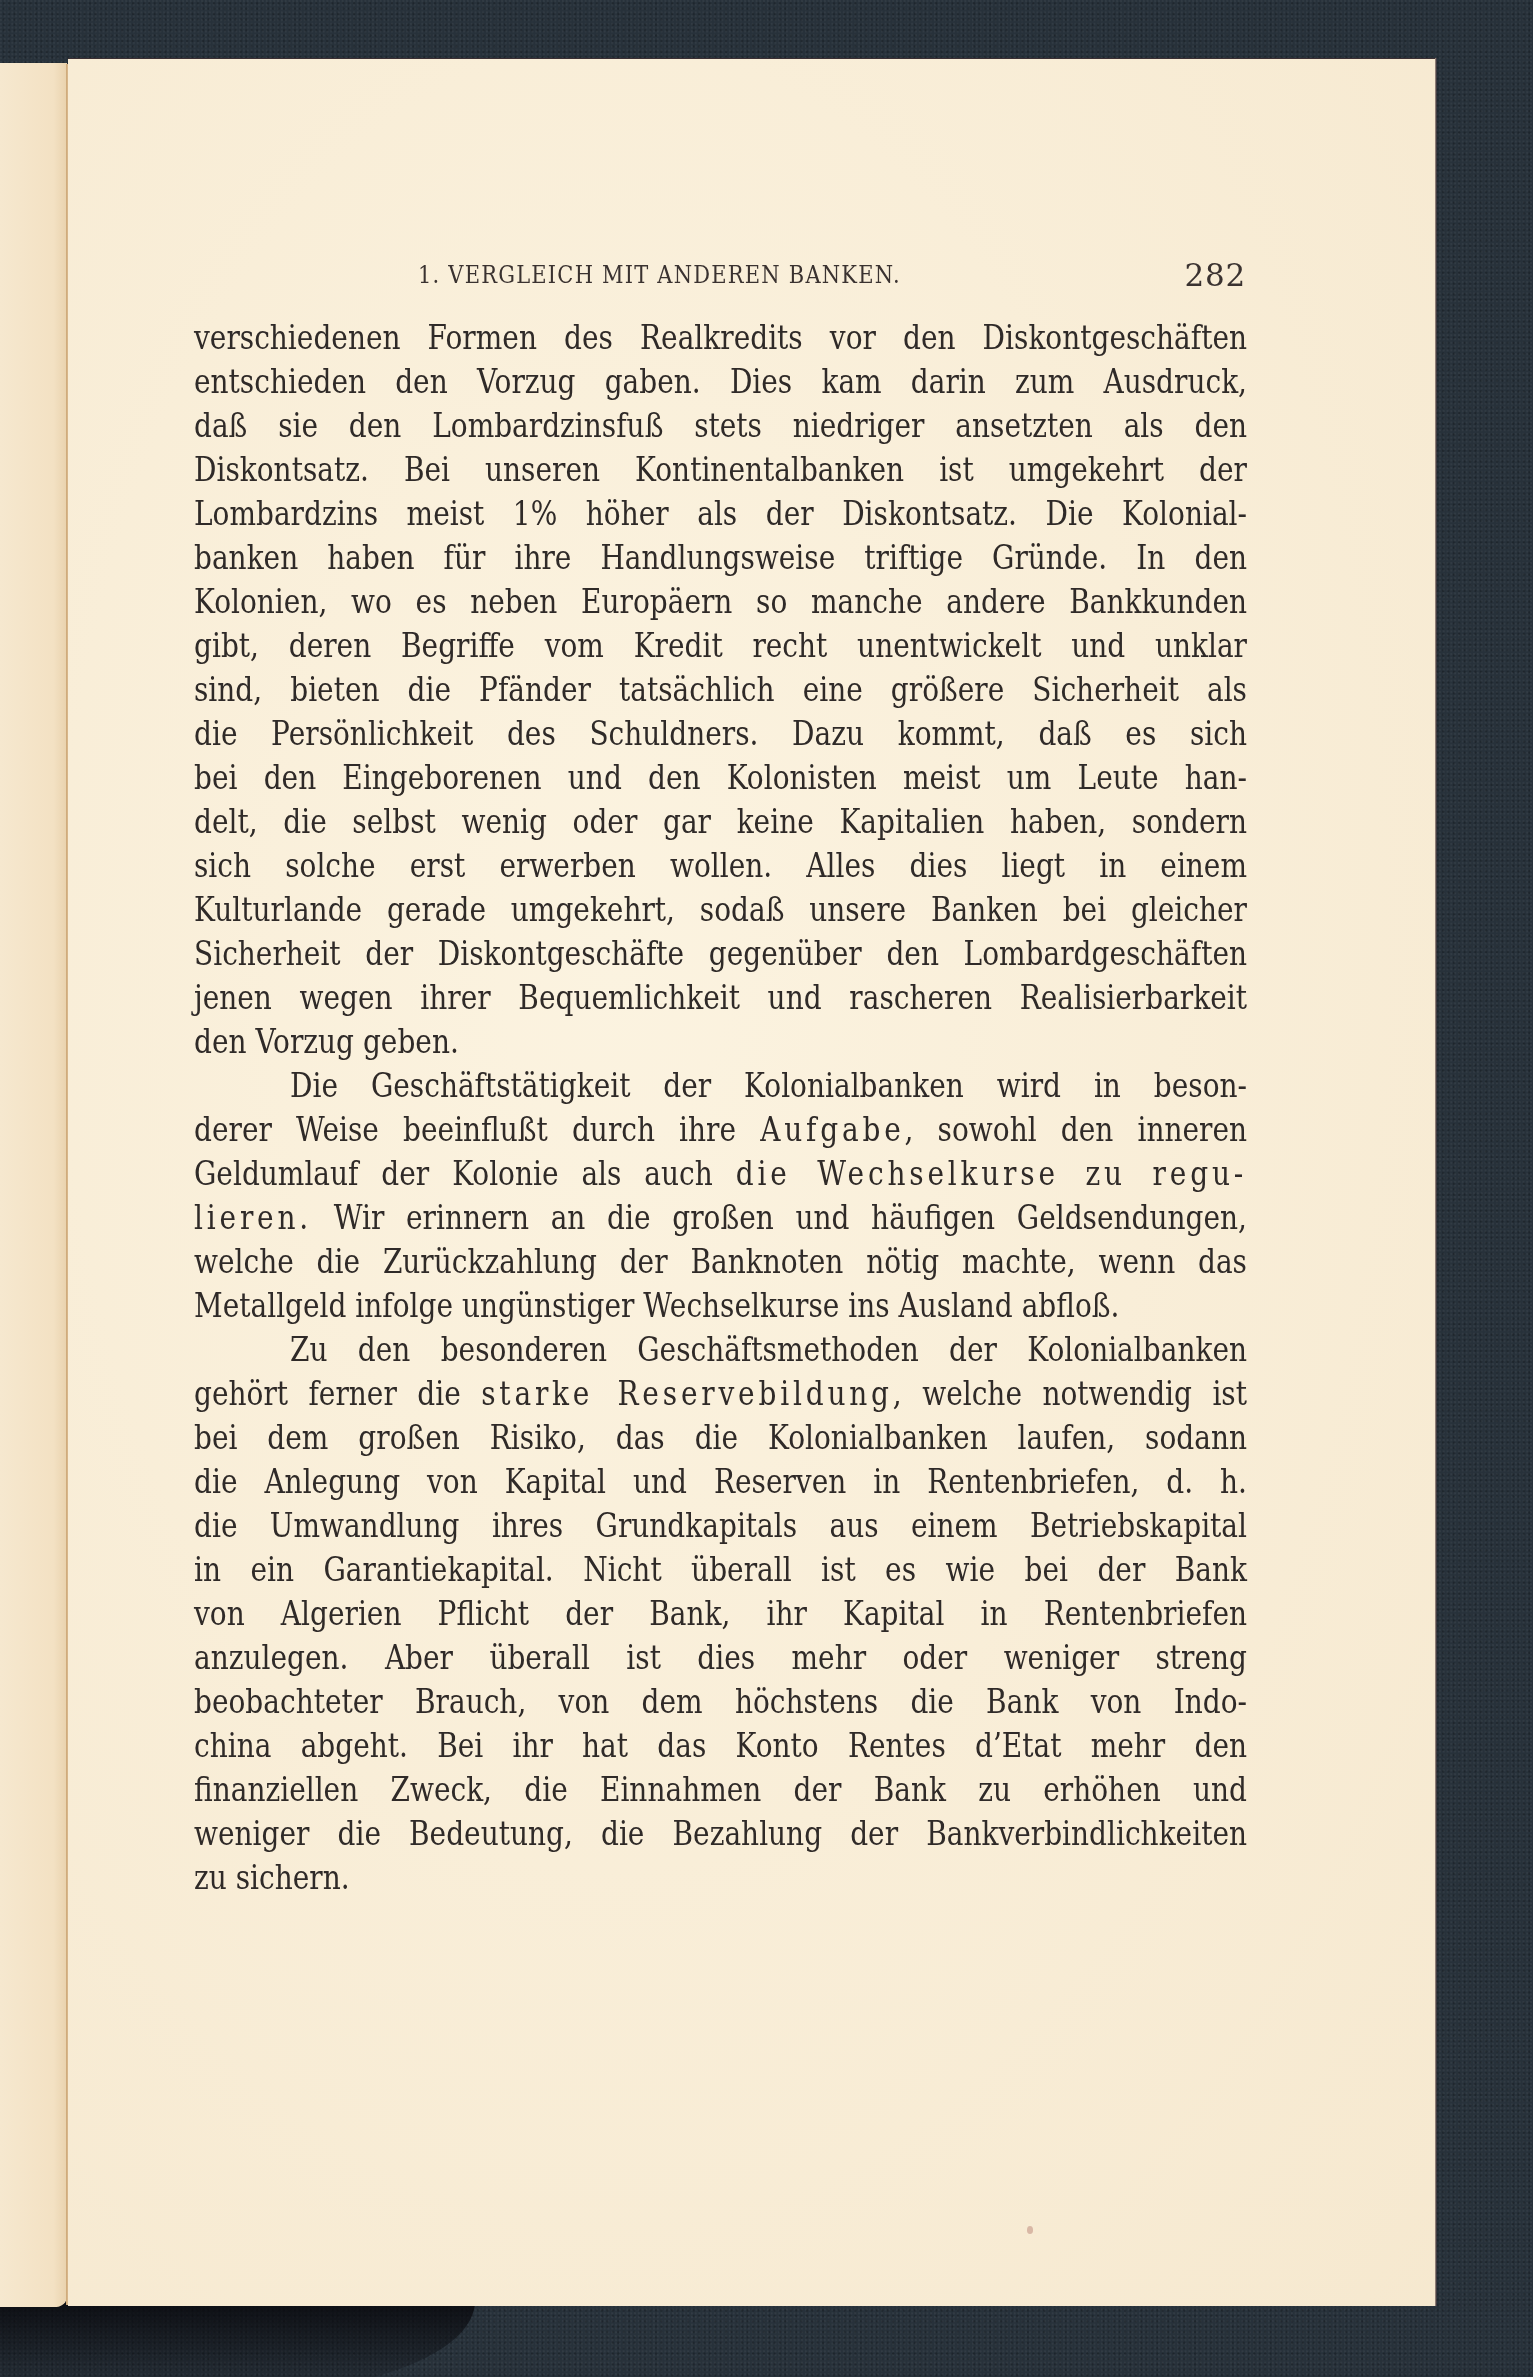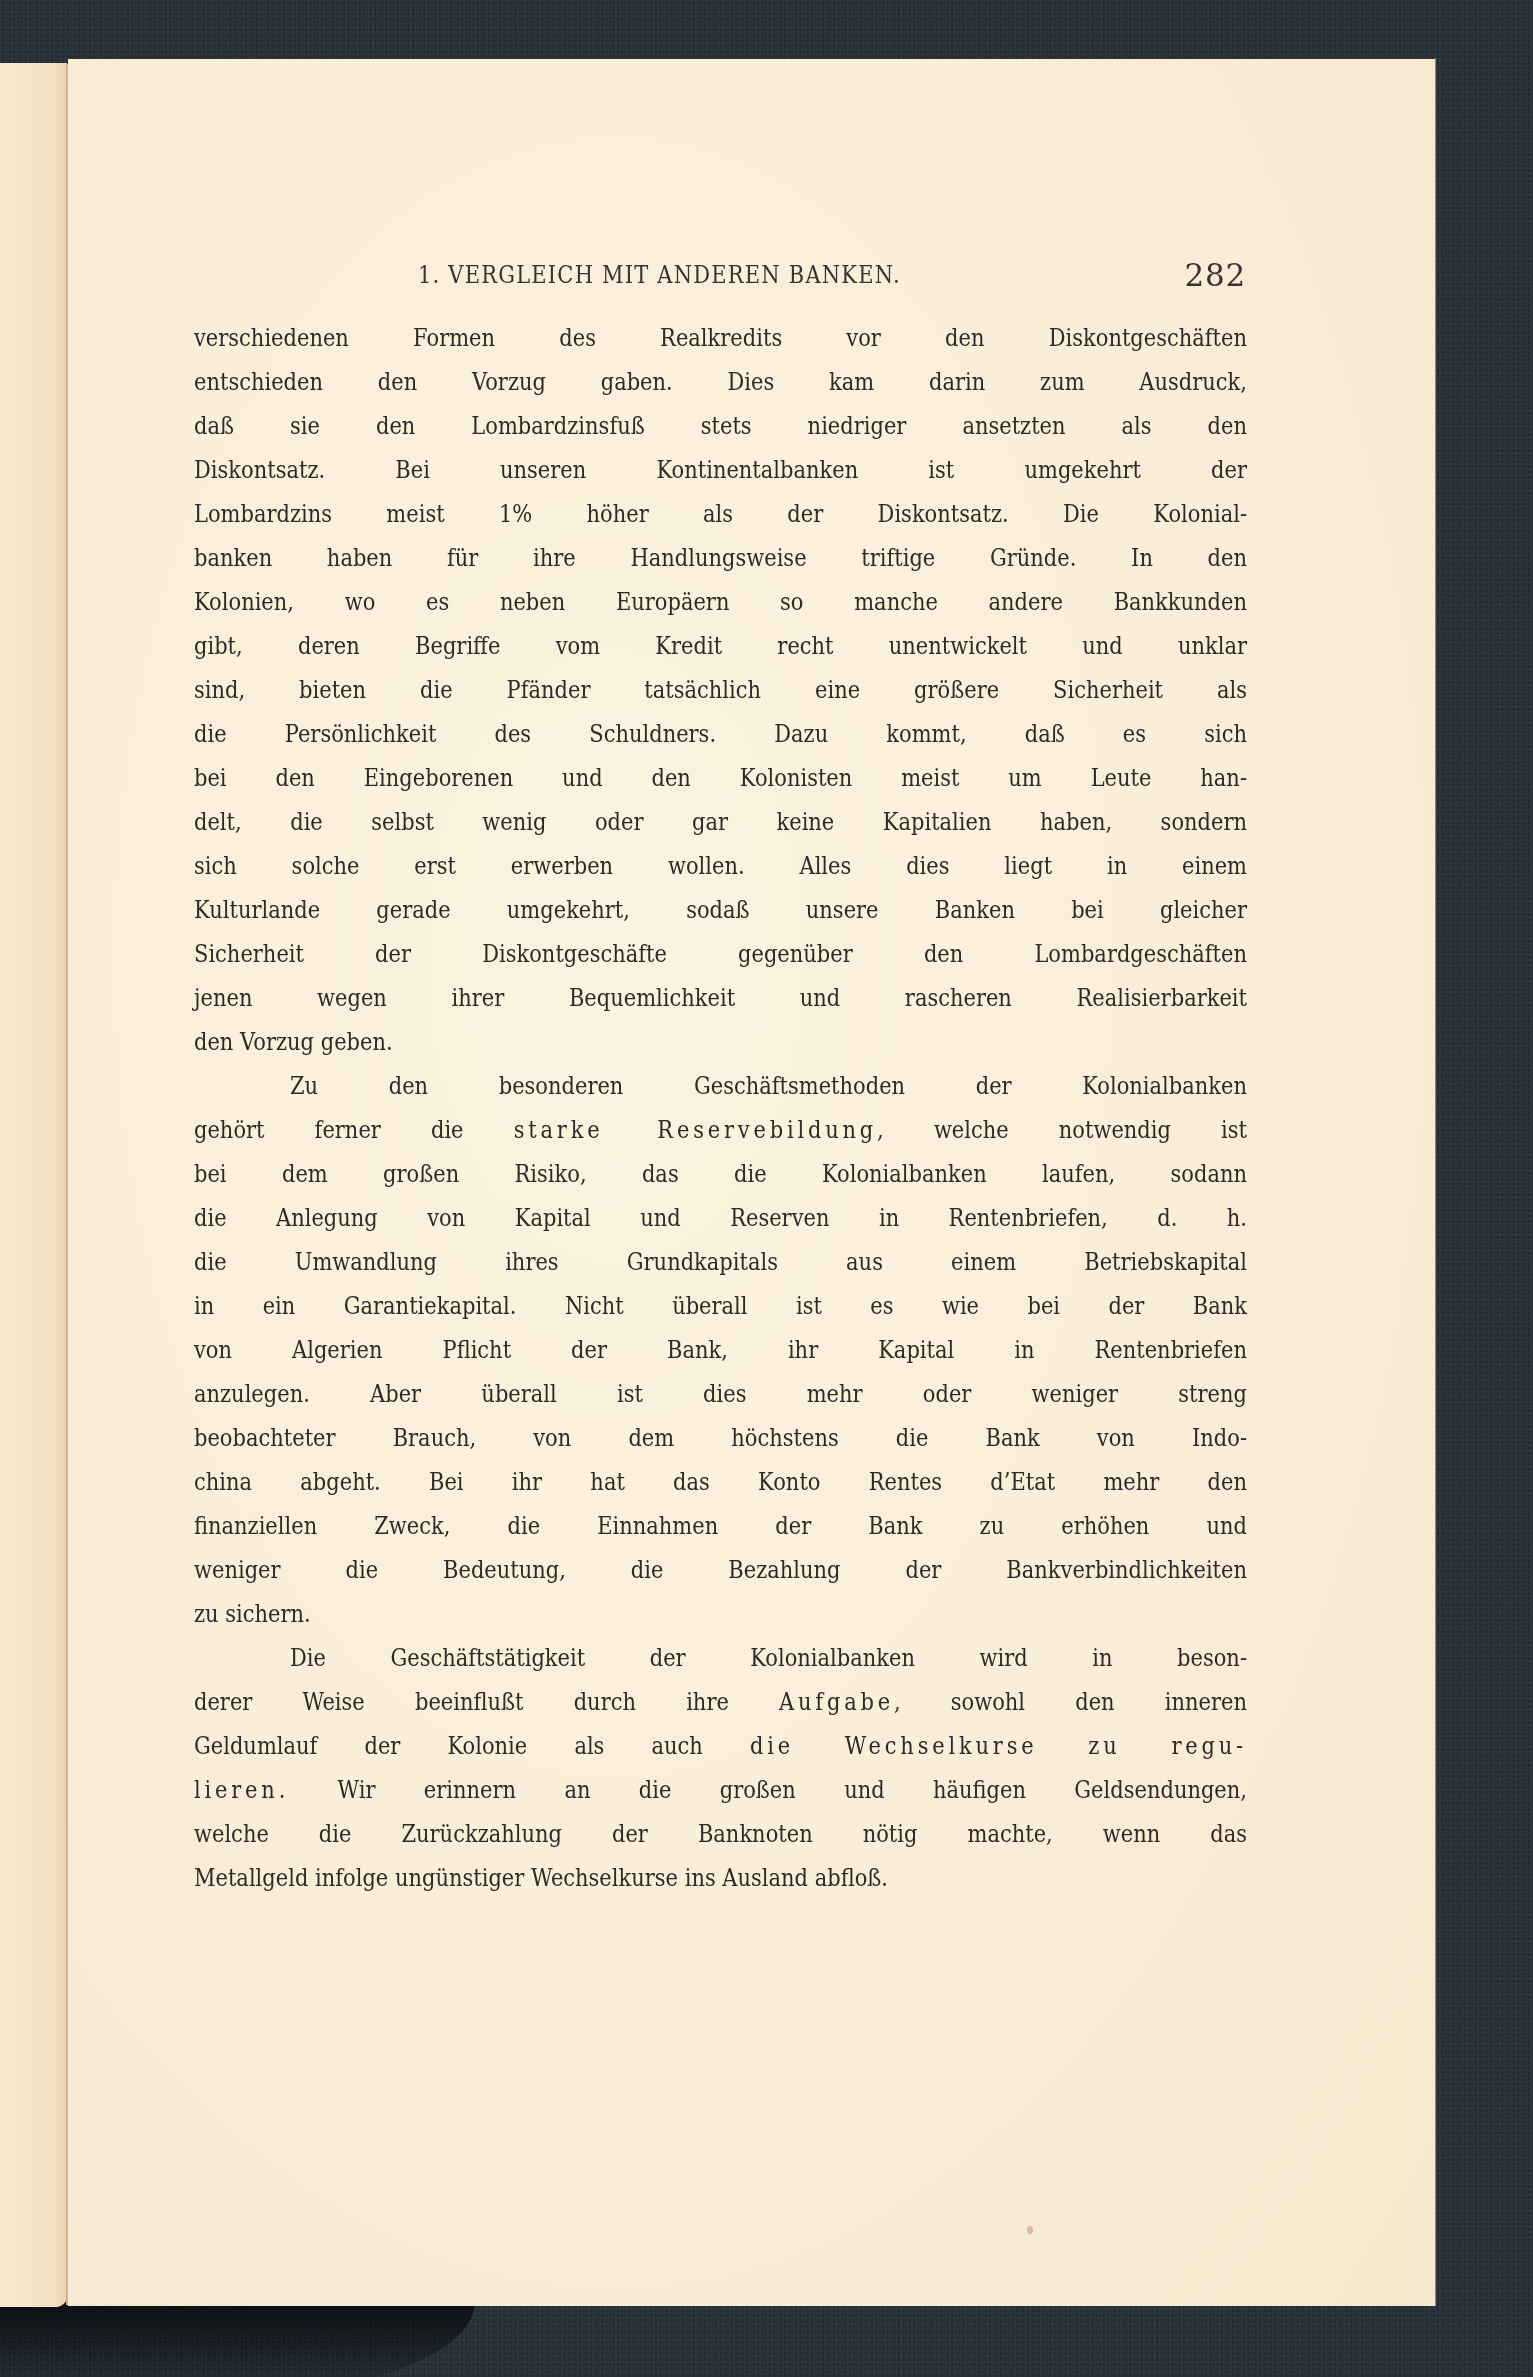--- a/index.html
+++ b/index.html
@@ -43,21 +43,21 @@
     font-size: 21px; letter-spacing: 1.2px; font-variant: small-caps;
     text-transform: uppercase; transform: scaleY(1.15); transform-origin: left bottom;
   }
   .page-number {
     position: absolute; right: 0; top: 0;
     font-size: 31px; letter-spacing: 0.8px;
   }
   .text-block {
     position: absolute; left: 194px; top: 316px; width: 1053px;
     color: #2f2a28;
-    font-size: 21px; line-height: 44px;
+    font-size: 28px; line-height: 44px;
   }
   .line {
     display: block; height: 44px; white-space: nowrap;
     text-align: justify; text-align-last: justify;
     transform: scaleY(1.18); transform-origin: left center;
   }
   .line.last { text-align-last: left; }
   .line.indent { padding-left: 96px; }
   .spaced { letter-spacing: 3.8px; }
   .speck { position: absolute; border-radius: 50%; background: rgba(160,90,80,0.35); }
@@ -94,37 +94,37 @@
     <span class="line">bei den Eingeborenen und den Kolonisten meist um Leute han-</span>
     <span class="line">delt, die selbst wenig oder gar keine Kapitalien haben, sondern</span>
     <span class="line">sich solche erst erwerben wollen. Alles dies liegt in einem</span>
     <span class="line">Kulturlande gerade umgekehrt, sodaß unsere Banken bei gleicher</span>
     <span class="line">Sicherheit der Diskontgeschäfte gegenüber den Lombardgeschäften</span>
     <span class="line">jenen wegen ihrer Bequemlichkeit und rascheren Realisierbarkeit</span>
     <span class="line last">den Vorzug geben.</span>
   </div>
 
   <div>
+    <span class="line indent">Die Geschäftstätigkeit der Kolonialbanken wird in beson-</span>
+    <span class="line"><span>derer Weise beeinflußt durch ihre </span><span class="spaced">Aufgabe</span><span>, sowohl den inneren</span></span>
+    <span class="line"><span>Geldumlauf der Kolonie als auch </span><span class="spaced">die Wechselkurse zu regu-</span></span>
+    <span class="line"><span class="spaced">lieren.</span><span> Wir erinnern an die großen und häufigen Geldsendungen,</span></span>
+    <span class="line">welche die Zurückzahlung der Banknoten nötig machte, wenn das</span>
+    <span class="line last">Metallgeld infolge ungünstiger Wechselkurse ins Ausland abfloß.</span>
+  </div>
+
+  <div>
     <span class="line indent">Zu den besonderen Geschäftsmethoden der Kolonialbanken</span>
     <span class="line"><span>gehört ferner die </span><span class="spaced">starke Reservebildung</span><span>, welche notwendig ist</span></span>
     <span class="line">bei dem großen Risiko, das die Kolonialbanken laufen, sodann</span>
     <span class="line">die Anlegung von Kapital und Reserven in Rentenbriefen, d. h.</span>
     <span class="line">die Umwandlung ihres Grundkapitals aus einem Betriebskapital</span>
     <span class="line">in ein Garantiekapital. Nicht überall ist es wie bei der Bank</span>
     <span class="line">von Algerien Pflicht der Bank, ihr Kapital in Rentenbriefen</span>
     <span class="line">anzulegen. Aber überall ist dies mehr oder weniger streng</span>
     <span class="line">beobachteter Brauch, von dem höchstens die Bank von Indo-</span>
     <span class="line">china abgeht. Bei ihr hat das Konto Rentes d’Etat mehr den</span>
     <span class="line">finanziellen Zweck, die Einnahmen der Bank zu erhöhen und</span>
     <span class="line">weniger die Bedeutung, die Bezahlung der Bankverbindlichkeiten</span>
     <span class="line last">zu sichern.</span>
   </div>
-
-  <div>
-    <span class="line indent">Die Geschäftstätigkeit der Kolonialbanken wird in beson-</span>
-    <span class="line"><span>derer Weise beeinflußt durch ihre </span><span class="spaced">Aufgabe</span><span>, sowohl den inneren</span></span>
-    <span class="line"><span>Geldumlauf der Kolonie als auch </span><span class="spaced">die Wechselkurse zu regu-</span></span>
-    <span class="line"><span class="spaced">lieren.</span><span> Wir erinnern an die großen und häufigen Geldsendungen,</span></span>
-    <span class="line">welche die Zurückzahlung der Banknoten nötig machte, wenn das</span>
-    <span class="line last">Metallgeld infolge ungünstiger Wechselkurse ins Ausland abfloß.</span>
-  </div>
 </div>
 
 
 </body></html>

